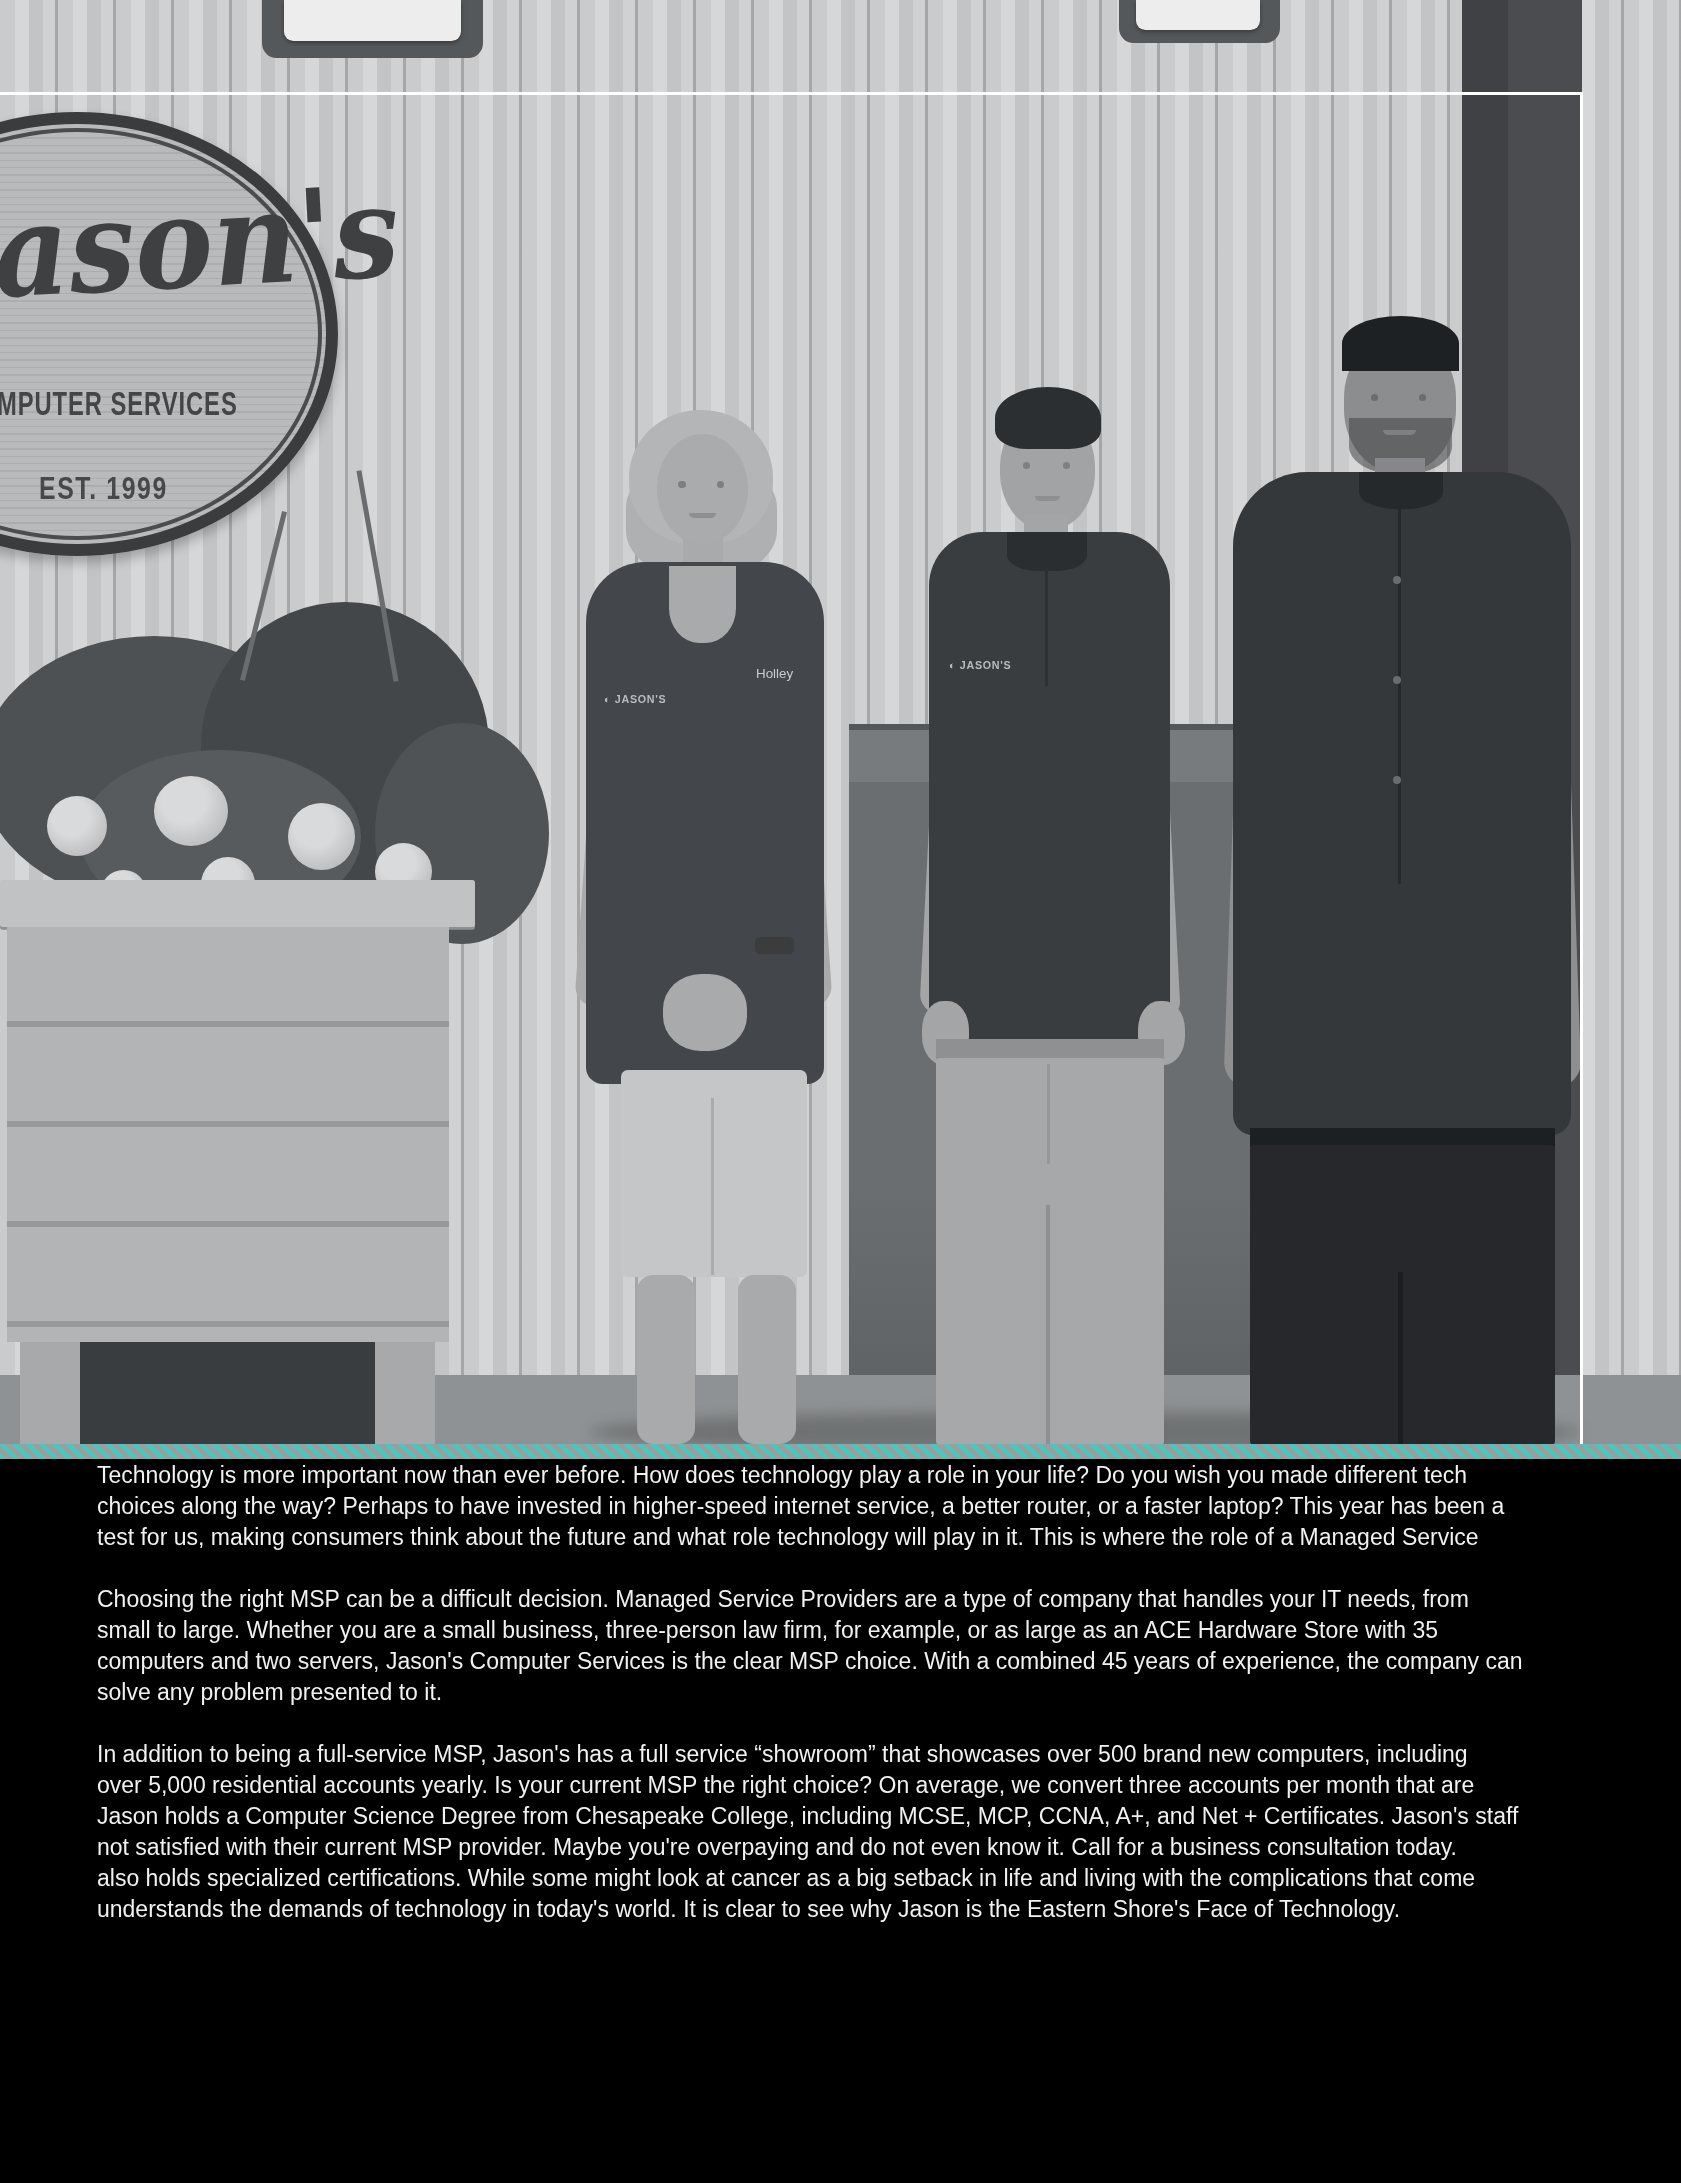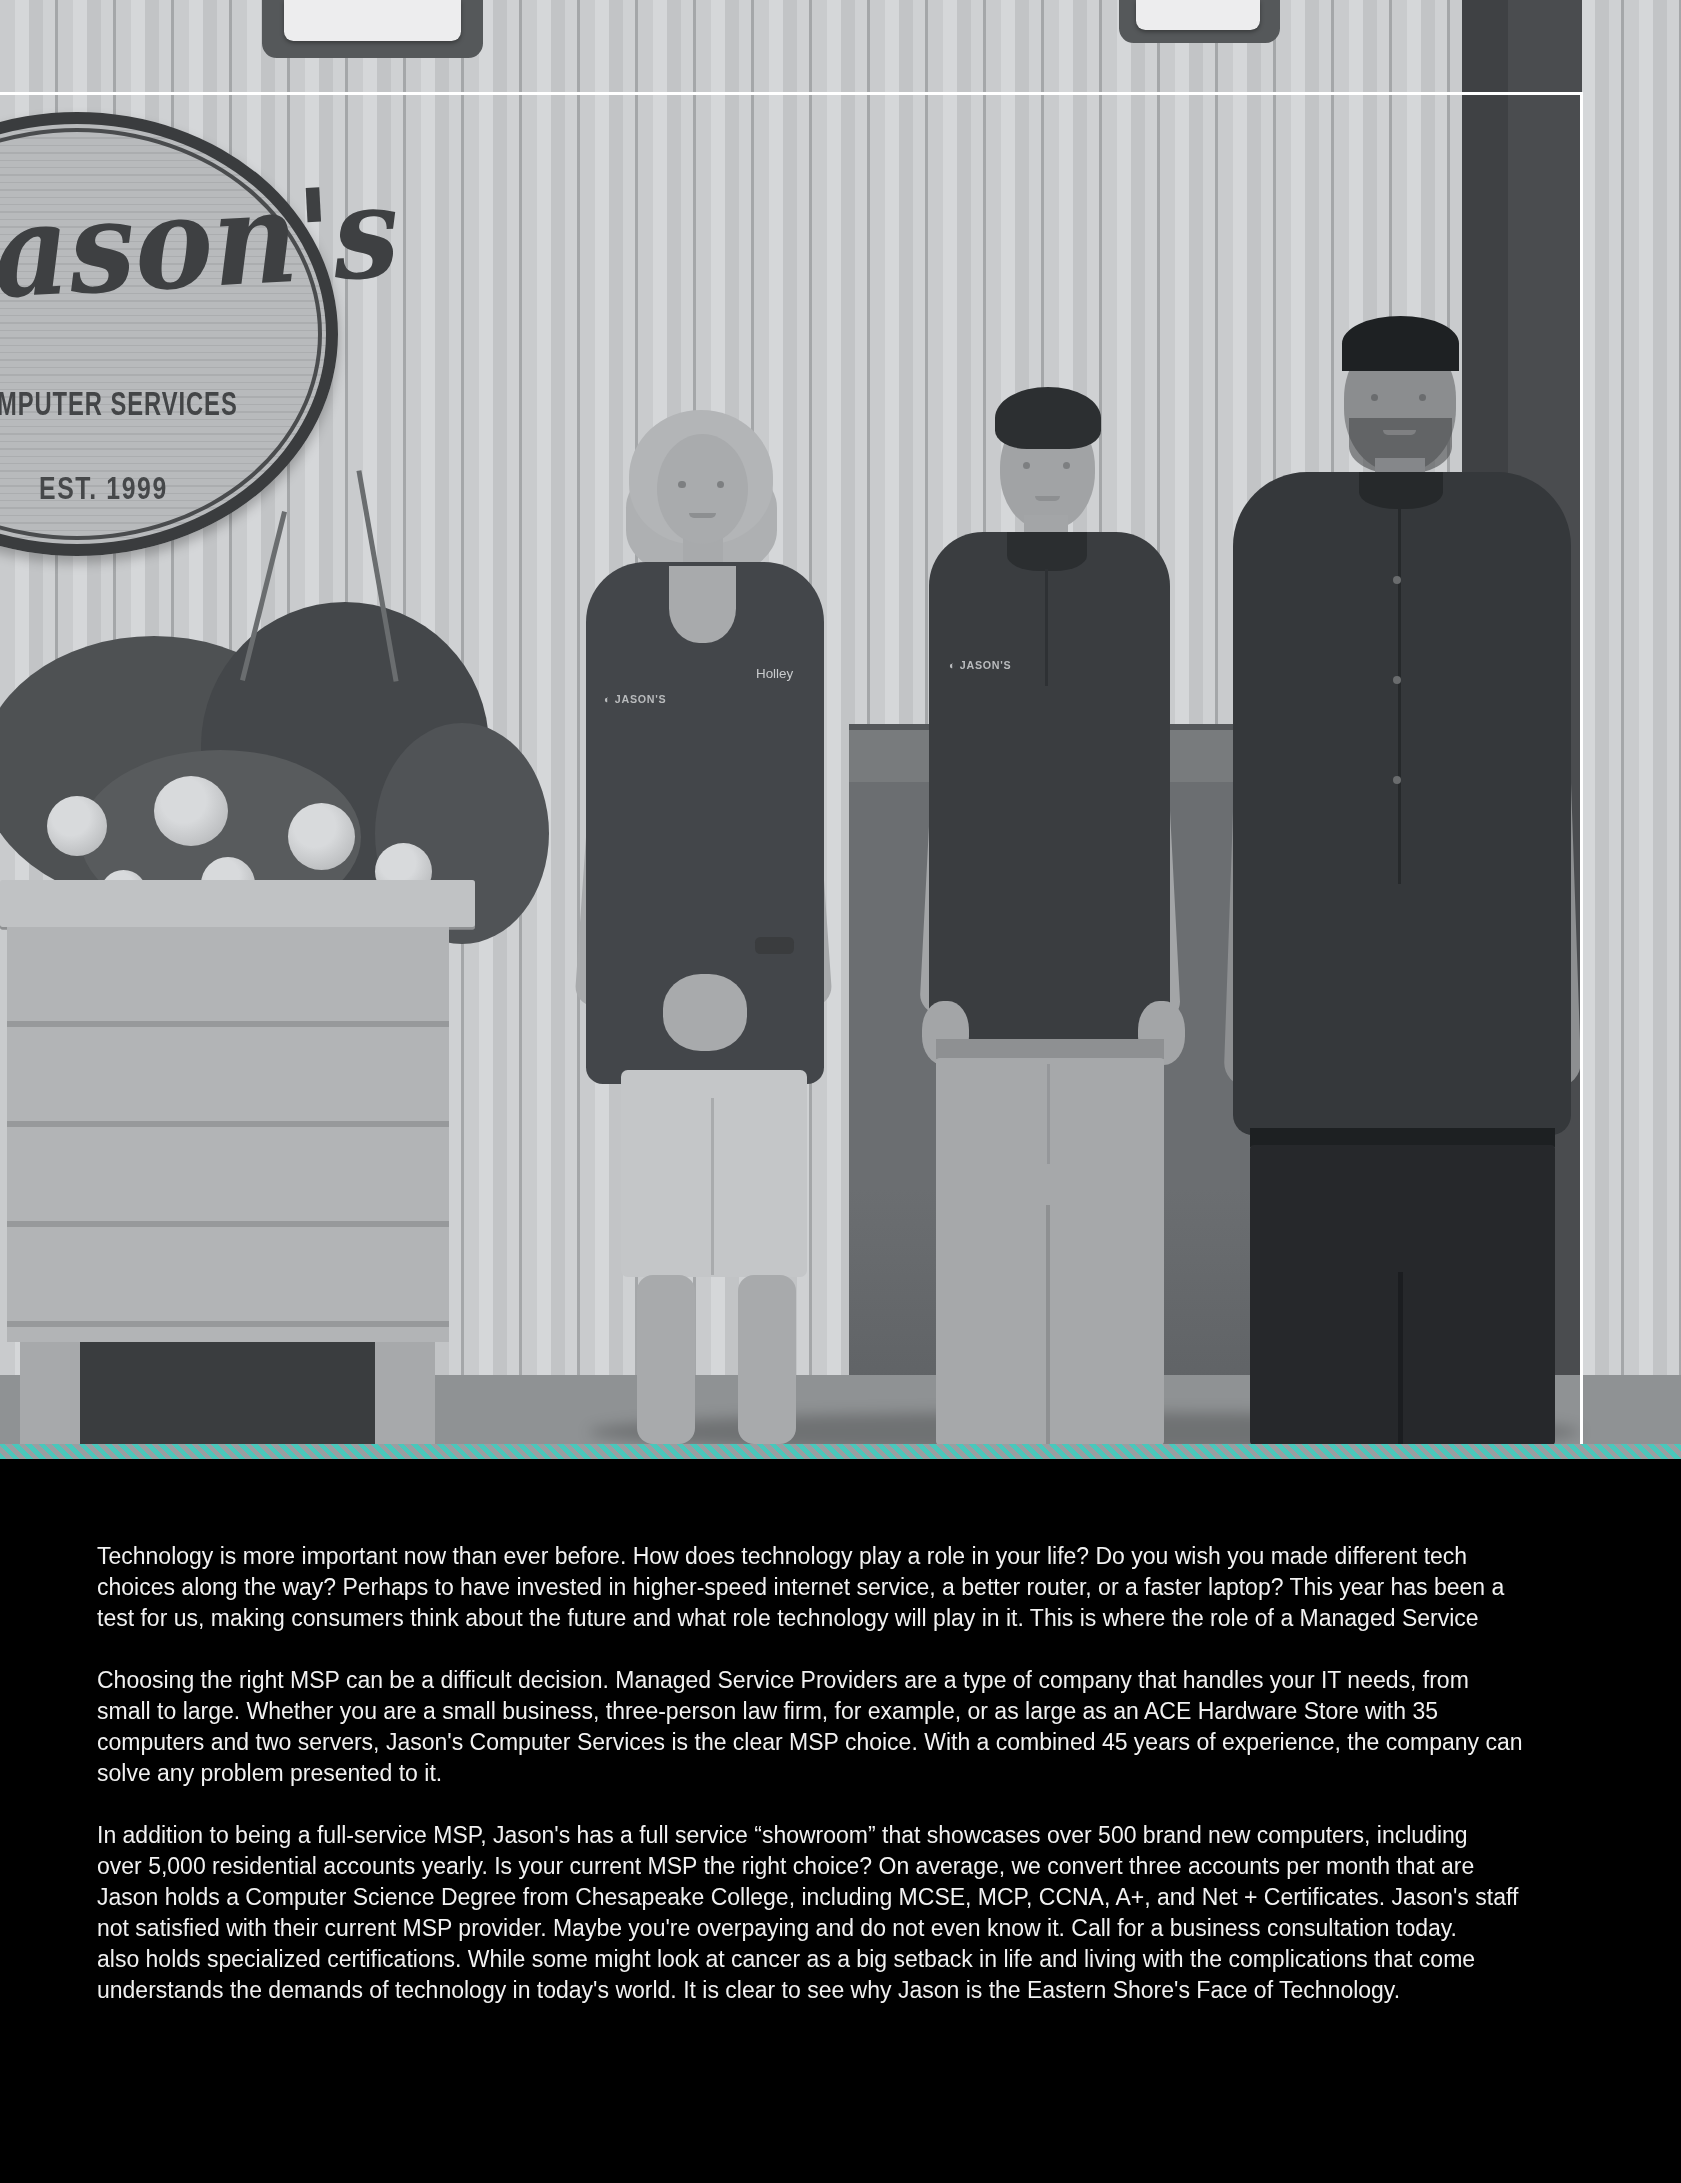--- a/index.html
+++ b/index.html
@@ -60,21 +60,21 @@
   .name-tag{font-size:13.4px;color:#c9cbcd;white-space:nowrap;}
   .shadowpatch{background:rgba(0,0,0,.22);border-radius:50%;filter:blur(6.7px);}
 
   
   .frame-top{left:0;top:92px;width:1583px;height:2.7px;background:#fff;}
   .frame-right{left:1580px;top:92px;width:2.7px;height:1352px;background:#fff;}
   .divider{position:absolute;left:0;top:1444px;width:1681px;height:15.4px;background-color:#9b9ea1;
            background-image:repeating-linear-gradient(45deg,#4ac7bb 0 4.7px,rgba(0,0,0,0) 4.7px 9.4px);}
 
   
-  .article{position:absolute;left:97px;top:1541px;width:1533px;color:#f1f1f1;}
+  .article{position:absolute;left:97px;top:1460px;width:1533px;color:#f1f1f1;}
   .article .para{margin-bottom:31px;}
   .article .line{font-size:23px;line-height:31px;white-space:nowrap;font-weight:400;}
 </style>
 </head>
 <body>
 
 <div class="page">
 
   <div class="photo">
     <div class="ph seams"></div>

